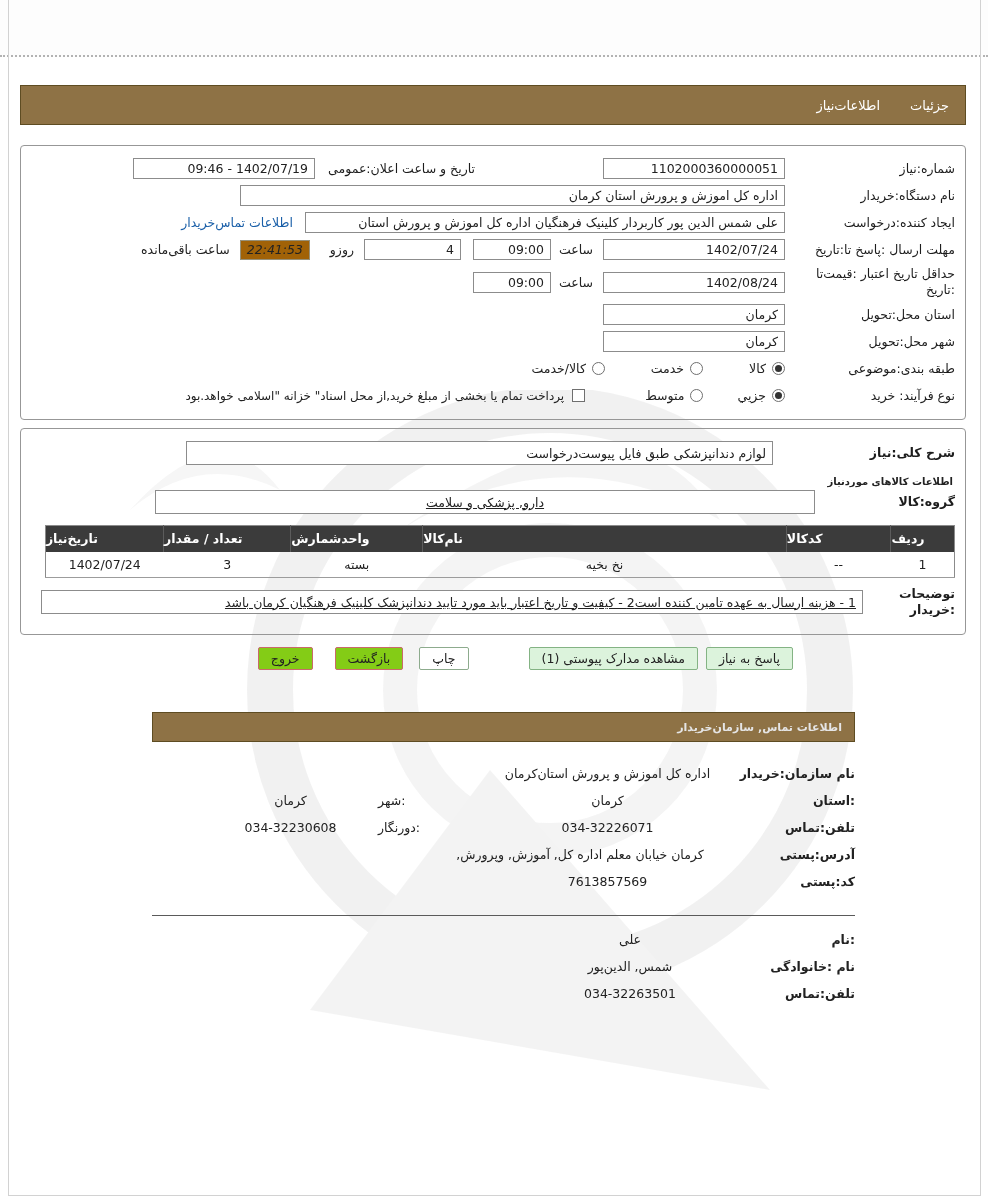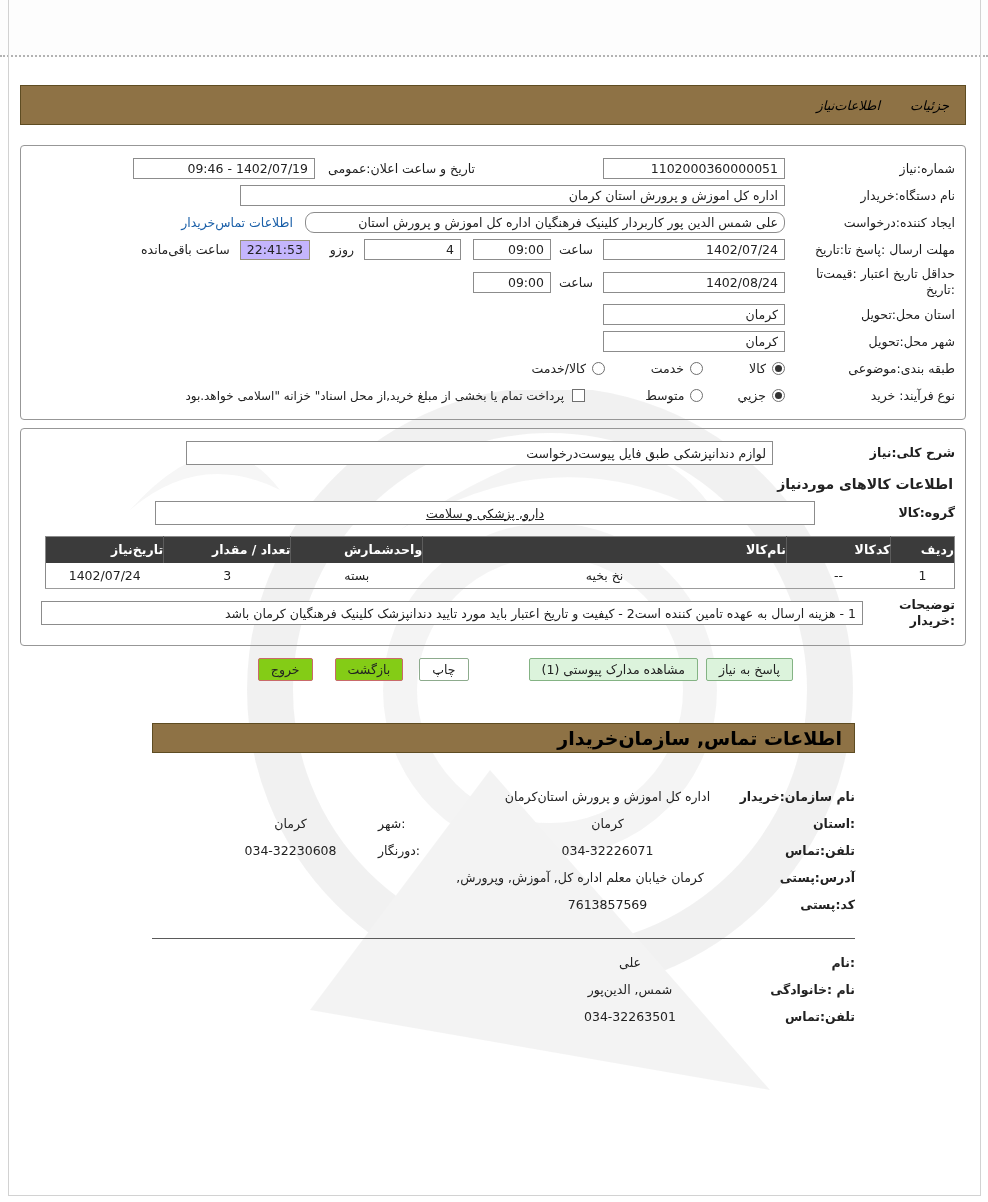--- a/index.html
+++ b/index.html
@@ -25,82 +25,82 @@
     position:absolute; left:70px; top:390px; z-index:0; opacity:.55; pointer-events:none;
   }
   .content { position:relative; z-index:1; }
 
   
   .tabbar {
     margin:28px 22px 0 20px; height:40px;
     background:#8e7245; border:1px solid #5e4c22;
     display:flex; align-items:center; gap:30px; padding:0 16px;
   }
-  .tab { font-size:13px; color:#000000; cursor:pointer;font-style:italic; }
+  .tab { font-size:13px; color:#ffffff; cursor:pointer; }
 
   
   .box {
     margin:20px 22px 0 20px;
     border:1px solid #979797; border-radius:4px;
     padding:9px 10px 10px;
   }
   .box2 { margin-top:8px; padding-bottom:14px; }
 
   .row { display:flex; align-items:center; min-height:27px; }
   .lbl { width:170px; padding-left:6px; color:#1d1d1d; flex-shrink:0; line-height:1.25; }
   .lbl.mid { width:160px; margin-right:128px; }
   .b { font-weight:bold; }
   .inp {
     border:1px solid #8c8c8c; background:#fff; min-height:21px;
     padding:1px 6px; display:flex; align-items:center; flex-shrink:0;
   }
-  .w182{width:182px;} .w545{width:545px;} .w480{width:480px;border-radius:9px;}
-  .w78{width:78px;} .w97{width:97px;} .w587{width:587px;} .w660{width:660px;text-decoration:underline;} .w822{width:822px;}
+  .w182{width:182px;} .w545{width:545px;} .w480{width:480px;}
+  .w78{width:78px;} .w97{width:97px;} .w587{width:587px;} .w660{width:660px;text-decoration:underline;} .w822{width:822px;text-decoration:underline;}
   .small-lbl { margin-right:10px; margin-left:8px; flex-shrink:0; }
   .timer {
-    width:70px; margin-right:12px; background:#c4b5fd; border:1px solid #97917a;
-    min-height:20px; display:flex; align-items:center; justify-content:center; flex-shrink:0;
+    width:70px; margin-right:12px; background:#a16207; border:1px solid #97917a;
+    min-height:20px; display:flex; align-items:center; justify-content:center; flex-shrink:0;font-style:italic;
   }
   .link { color:#1a5fa8; margin-right:12px; cursor:pointer; }
 
   .opt { display:flex; align-items:center; gap:6px; margin-left:46px; cursor:pointer; }
   .radio {
     width:13px; height:13px; border:1px solid #6f6f6f; border-radius:50%;
     background:#fff; position:relative; flex-shrink:0;
   }
   .radio.checked::after { content:""; position:absolute; inset:2px; border-radius:50%; background:#333; }
   .checkbox { width:13px; height:13px; border:1px solid #6f6f6f; background:#fff; flex-shrink:0; }
 
-  .section-title { font-weight:bold; font-size:14px; margin:8px 2px 6px; }
+  .section-title { font-weight:bold; font-size:10px; margin:8px 2px 0; }
   .center { justify-content:center; }
 
   table.goods { width:98.5%; border-collapse:collapse; margin:8px 0 6px; border:1px solid #8b8b8b; }
   table.goods th {
     background:#3b3b3b; color:#fff; font-weight:bold; font-size:12.5px;
-    height:26px; border-left:1px solid #5c5c5c; text-align:right;
+    height:26px; border-left:1px solid #5c5c5c; text-align:left;
   }
   table.goods th:last-child { border-left:none; }
   table.goods td { height:26px; text-align:center; font-size:12.5px; border-bottom:1px solid #9c9c9c; }
 
   .actions { display:flex; align-items:center; margin:12px 195px 0 0; }
   .btn {
     height:23px; padding:0 12px; border-radius:2px;
     display:flex; align-items:center; font-size:12.5px; cursor:pointer; flex-shrink:0;
   }
   .btn.green { background:#dcf3dc; border:1px solid #84b384; }
   .btn.white { background:#ffffff; border:1px solid #8dab8d; }
   .btn.pink  { background:#84cc16; border:1px solid #c96a6a; }
   .mr8{margin-right:8px;} .mr132{margin-right:60px;} .mr16{margin-right:16px;} .mr22{margin-right:22px;}
 
   
   .contact { width:703px; margin:42px 133px 0 auto; }
   .contact-bar {
     height:30px; background:#8e7245; border:1px solid #5e4c22;
-    color:#000000; font-weight:bold; font-size:19px;
-    display:flex; align-items:center; padding:0 12px; margin-bottom:36px;
+    color:#e5e5e5; font-weight:bold; font-size:11px;
+    display:flex; align-items:center; padding:0 12px; margin-bottom:24px;
   }
   .crow { display:flex; align-items:center; margin-bottom:12px; }
   .clbl { width:125px; font-weight:bold; flex-shrink:0; }
   .cval { width:245px; text-align:center; }
   .clbl2 { width:95px; font-weight:normal; margin-right:12px; text-align:left; flex-shrink:0; }
   .cval2 { width:175px; text-align:center; }
   .contact hr { border:none; border-top:1px solid #5a5a5a; margin:26px 0 16px; }
   .c-title { font-weight:bold; font-size:13px; margin-bottom:20px; }
 </style>
 </head>

